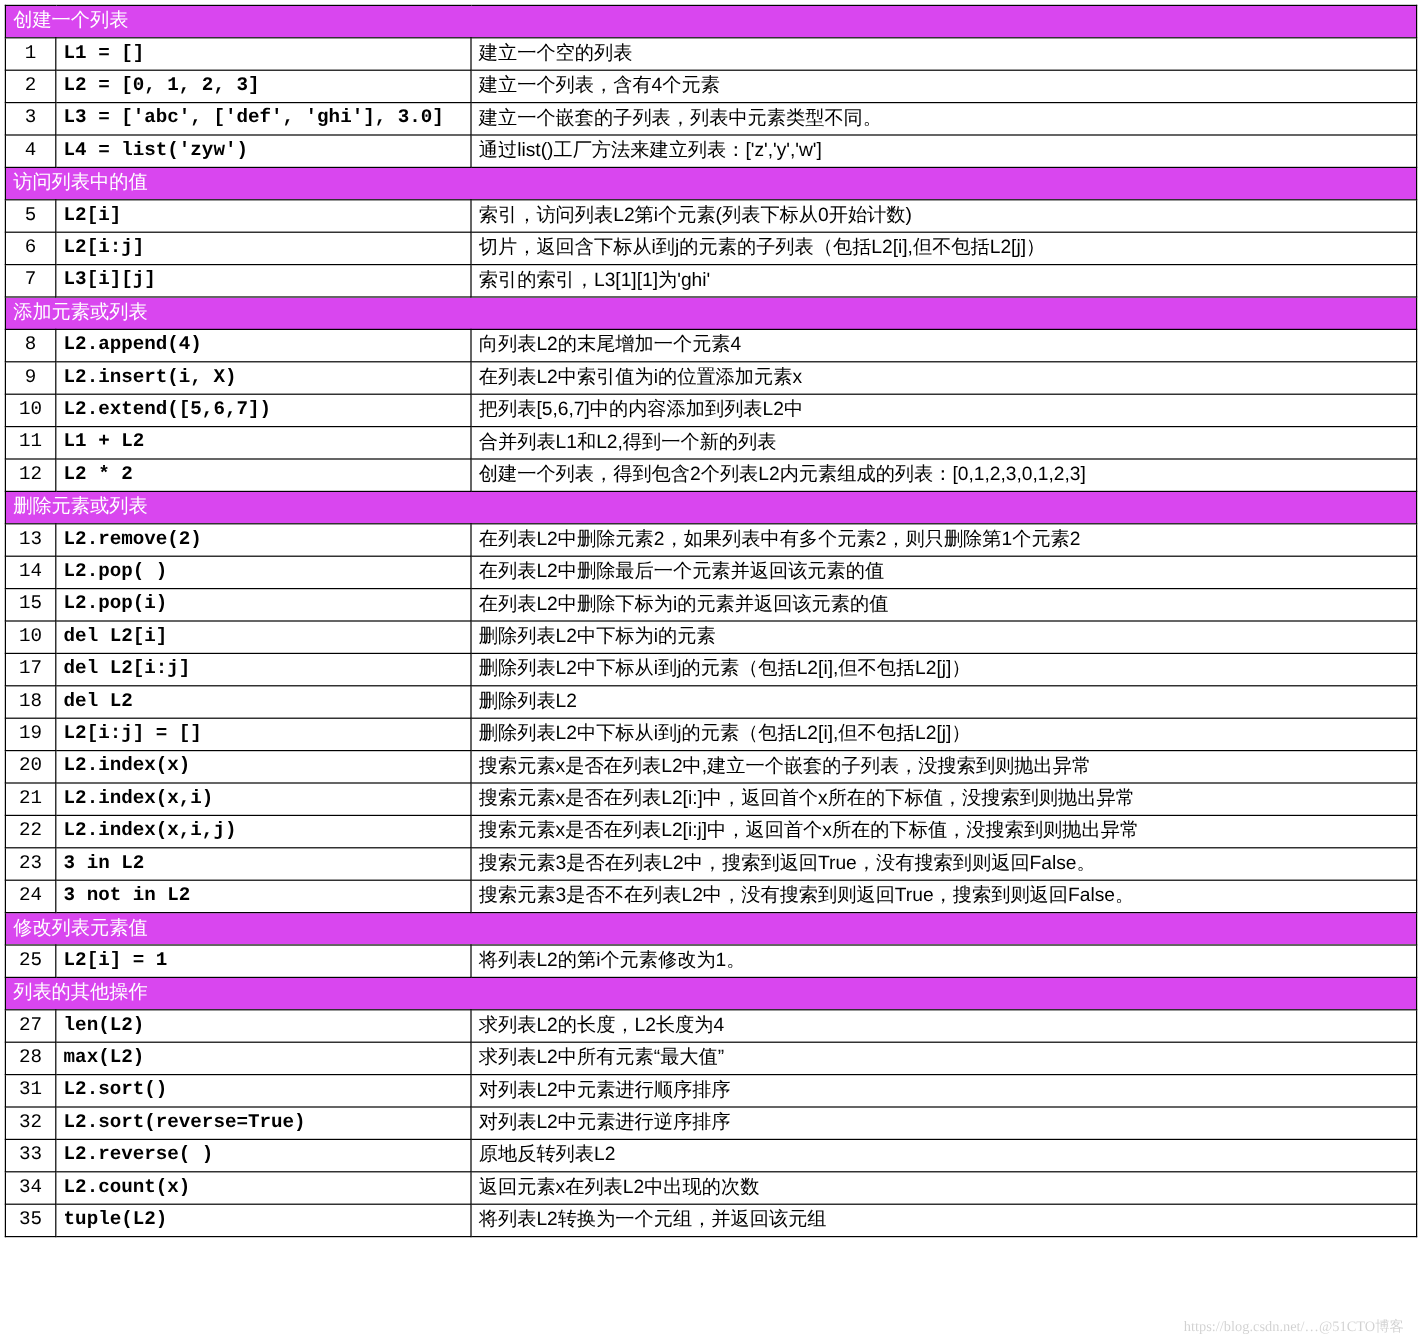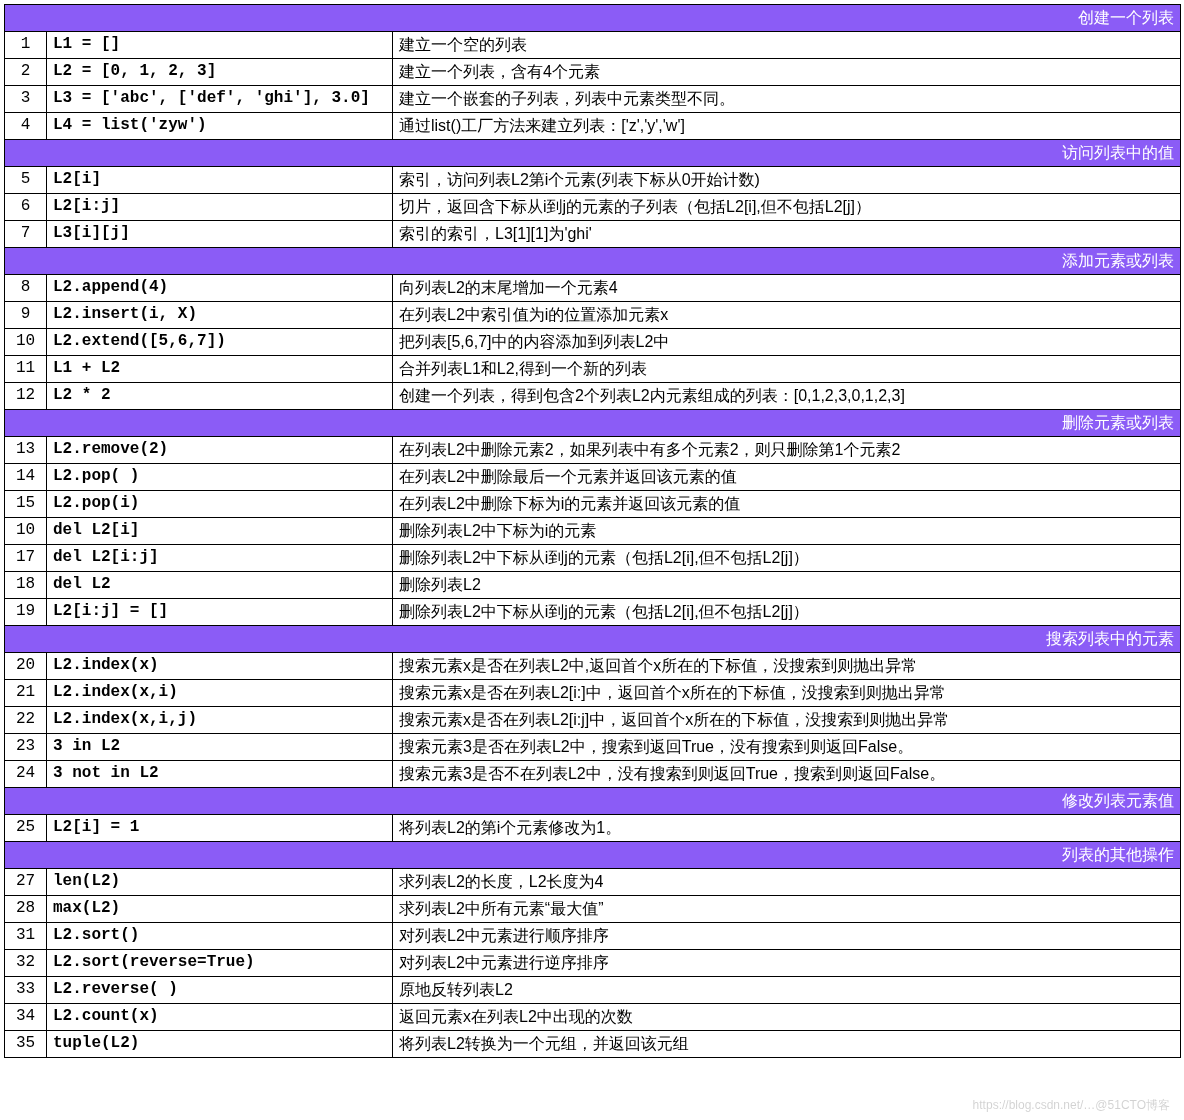--- a/index.html
+++ b/index.html
@@ -29,33 +29,33 @@
   td.num {
     text-align: center;
     font-family: "Courier New", Consolas, monospace;
   }
   td.code {
     font-family: "Courier New", Consolas, monospace;
     white-space: pre;
     font-weight: bold;
   }
   tr.section td {
-    background: #8b5cf6;
+    background: #d946ef;
     color: #fff;
-    text-align: right;
+    text-align: left;
     font-weight: 400;
     height: 24px;
   }
   .watermark {
     position: fixed;
     right: 14px;
     bottom: 6px;
     font-size: 12px;
     color: rgba(0,0,0,0.18);
-    font-family: Liberation Sans, sans-serif;
+    font-family: Liberation Serif, serif;
     pointer-events: none;
   }
 </style>
 </head>
 <body>
 
 <table>
   <colgroup>
     <col class="num">
       <col class="code">
@@ -162,27 +162,24 @@
       <tr>
         <td class="num">18</td>
         <td class="code">del L2</td>
         <td>删除列表L2</td>
       </tr>
       <tr>
         <td class="num">19</td>
         <td class="code">L2[i:j] = []</td>
         <td>删除列表L2中下标从i到j的元素（包括L2[i],但不包括L2[j]）</td>
       </tr>
-      <tr class="section">
-        <td colspan="3">搜索列表中的元素</td>
-      </tr>
       <tr>
         <td class="num">20</td>
         <td class="code">L2.index(x)</td>
-        <td>搜索元素x是否在列表L2中,返回首个x所在的下标值，没搜索到则抛出异常</td>
+        <td>搜索元素x是否在列表L2中,建立一个嵌套的子列表，没搜索到则抛出异常</td>
       </tr>
       <tr>
         <td class="num">21</td>
         <td class="code">L2.index(x,i)</td>
         <td>搜索元素x是否在列表L2[i:]中，返回首个x所在的下标值，没搜索到则抛出异常</td>
       </tr>
       <tr>
         <td class="num">22</td>
         <td class="code">L2.index(x,i,j)</td>
         <td>搜索元素x是否在列表L2[i:j]中，返回首个x所在的下标值，没搜索到则抛出异常</td>

